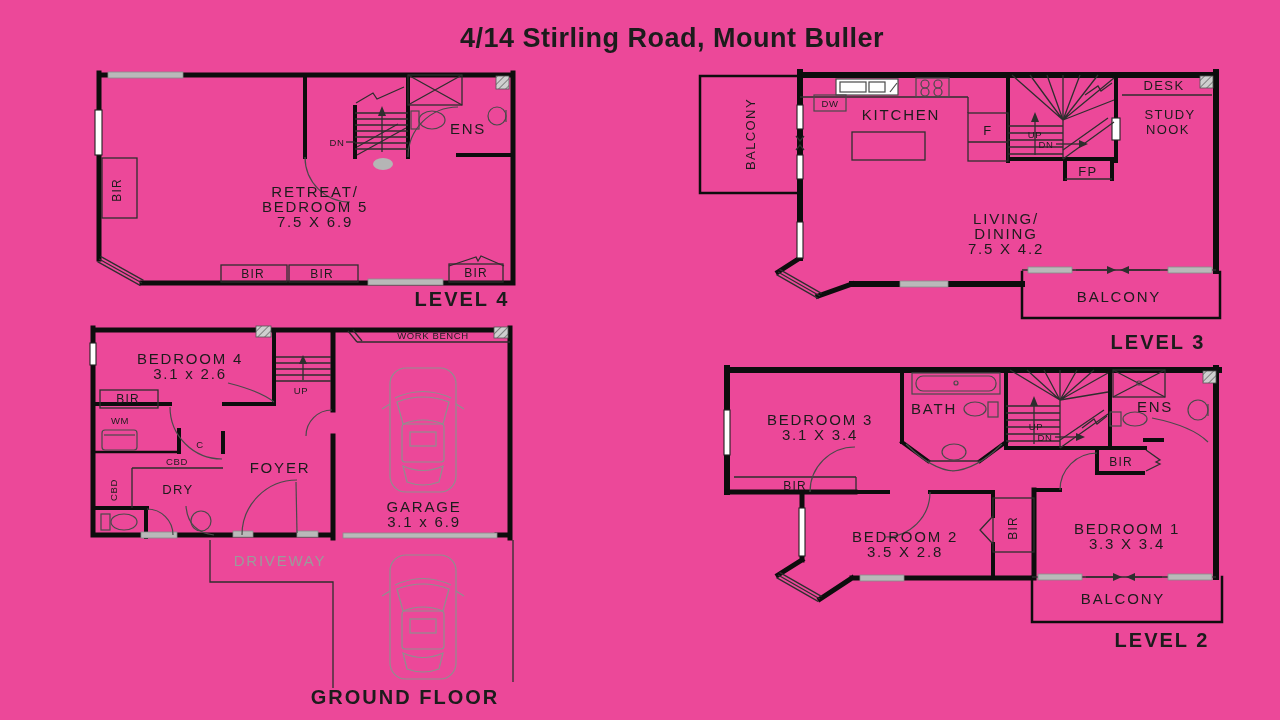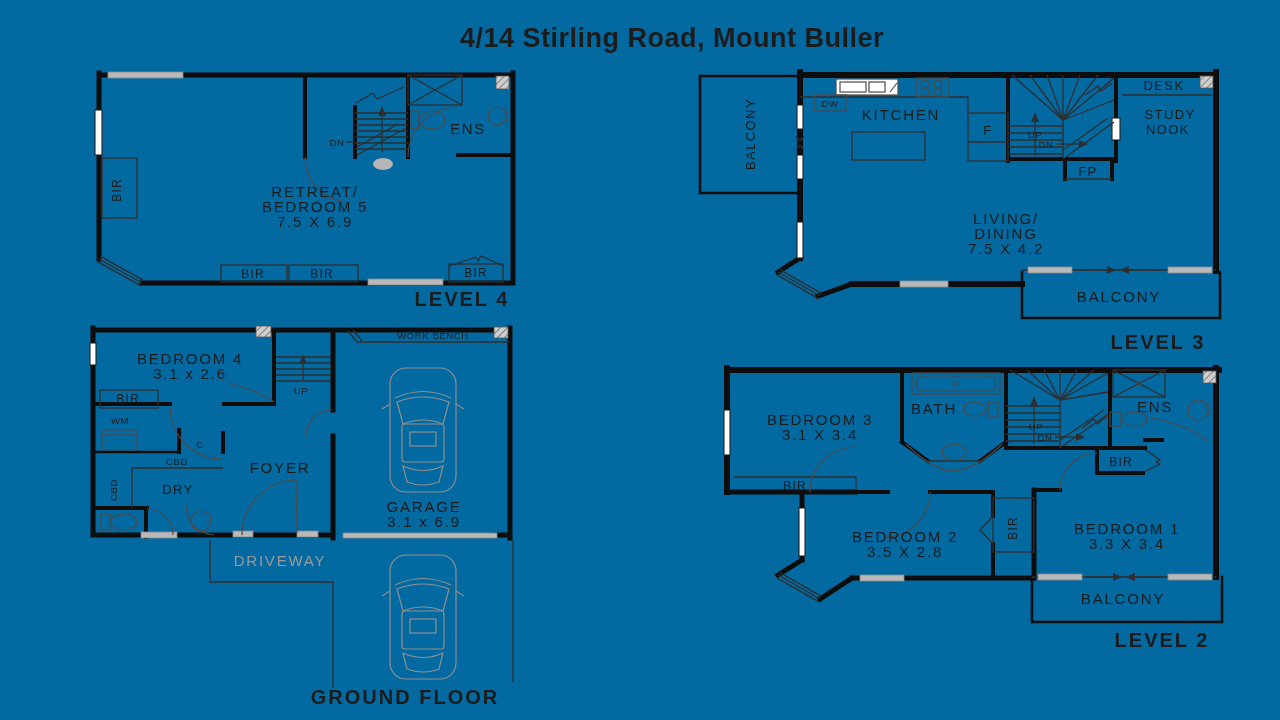--- a/index.html
+++ b/index.html
@@ -1,16 +1,16 @@
 <!DOCTYPE html>
 <html><head>
 <meta charset="utf-8">
 <style>
   html,body{margin:0;padding:0;background:#fff;}
-  #page{width:1280px;height:720px;position:relative;background:#0369a1;overflow:hidden;}
+  #page{width:1280px;height:720px;position:relative;background:#ec4899;overflow:hidden;}
   svg{display:block;}
   text{font-family:"Liberation Sans","DejaVu Sans",sans-serif;fill:#1c1c1c;text-anchor:middle;}
   .lbl{font-size:15px;letter-spacing:1.8px;}
   .lbl2{font-size:13px;letter-spacing:1.4px;}
   .sm{font-size:9.5px;letter-spacing:.6px;}
   .bir{font-size:12px;letter-spacing:1.2px;}
   .plan{font-size:20px;font-weight:bold;letter-spacing:2px;}
   .title{font-size:27px;font-weight:bold;letter-spacing:.5px;}
   .gray{fill:#9b9b9b;}
   .w6{stroke:#0d0d0d;stroke-width:6;fill:none;stroke-linecap:square;}

